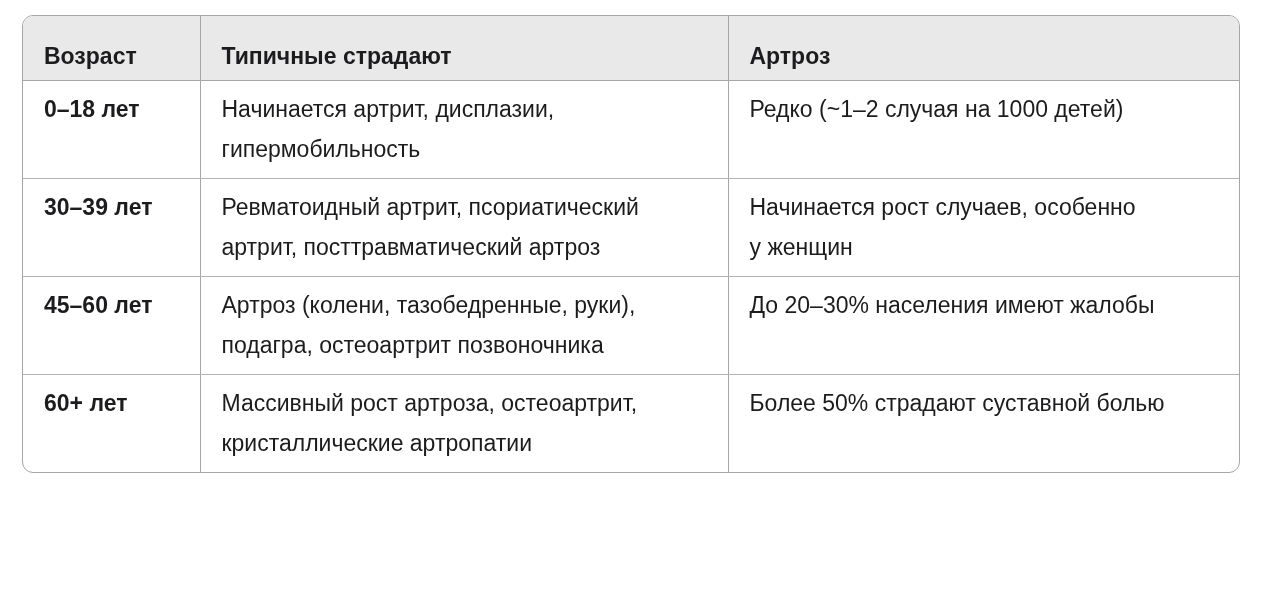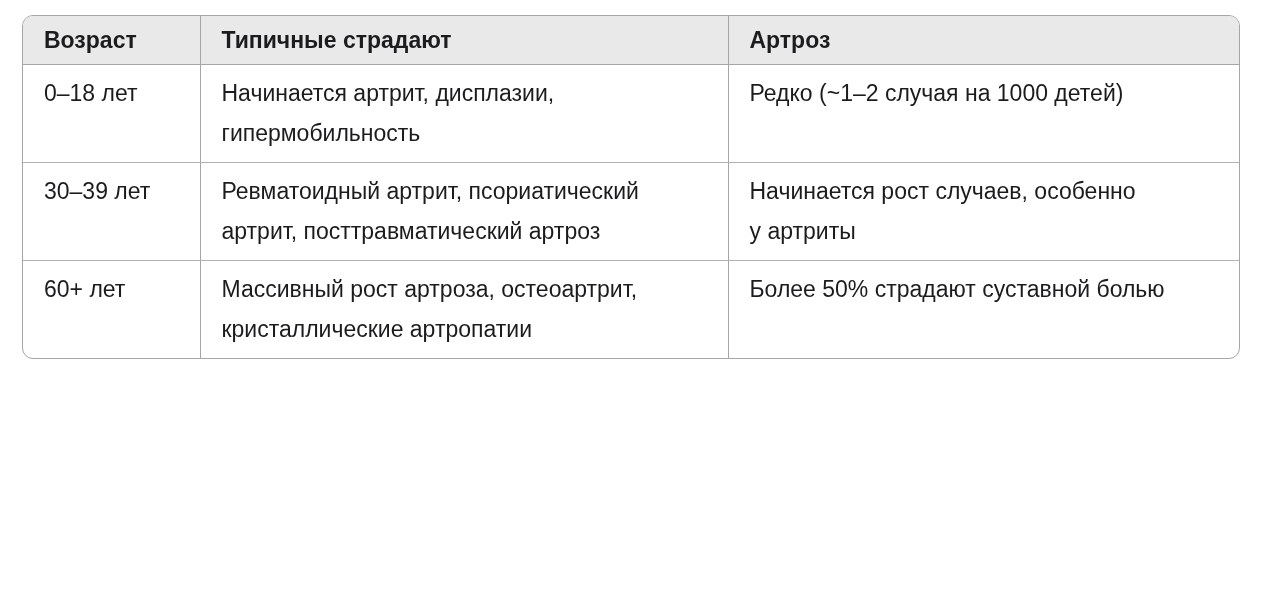--- a/index.html
+++ b/index.html
@@ -41,25 +41,25 @@
     border-right: 1px solid #a6a6a6;
     border-bottom: 1px solid #b3b3b3;
     box-sizing: border-box;
     overflow: hidden;
   }
   th:last-child, td:last-child { border-right: none; }
   tbody tr:last-child td { border-bottom: none; }
   thead th {
     background: #e9e9e9;
     font-weight: bold;
-    padding-top: 4px;
+    padding-top: 20px;
     padding-bottom: 4px;
     border-bottom: 1px solid #a6a6a6;
   }
-  td.age-cell { font-weight: normal; }
+  td.age-cell { font-weight: bold; }
 </style>
 </head>
 <body>
 
 <div class="table-wrap">
   <table>
     <colgroup>
       <col class="c-age">
       <col class="c-problems">
       <col class="c-freq">
@@ -76,21 +76,27 @@
         <td class="age-cell">0–18 лет</td>
         <td>Начинается артрит, дисплазии,
 гипермобильность</td>
         <td>Редко (~1–2 случая на 1000 детей)</td>
       </tr>
       <tr>
         <td class="age-cell">30–39 лет</td>
         <td>Ревматоидный артрит, псориатический
 артрит, посттравматический артроз</td>
         <td>Начинается рост случаев, особенно
-у артриты</td>
+у женщин</td>
+      </tr>
+      <tr>
+        <td class="age-cell">45–60 лет</td>
+        <td>Артроз (колени, тазобедренные, руки),
+подагра, остеоартрит позвоночника</td>
+        <td>До 20–30% населения имеют жалобы</td>
       </tr>
       <tr>
         <td class="age-cell">60+ лет</td>
         <td>Массивный рост артроза, остеоартрит,
 кристаллические артропатии</td>
         <td>Более 50% страдают суставной болью</td>
       </tr>
     </tbody>
   </table>
 </div>

